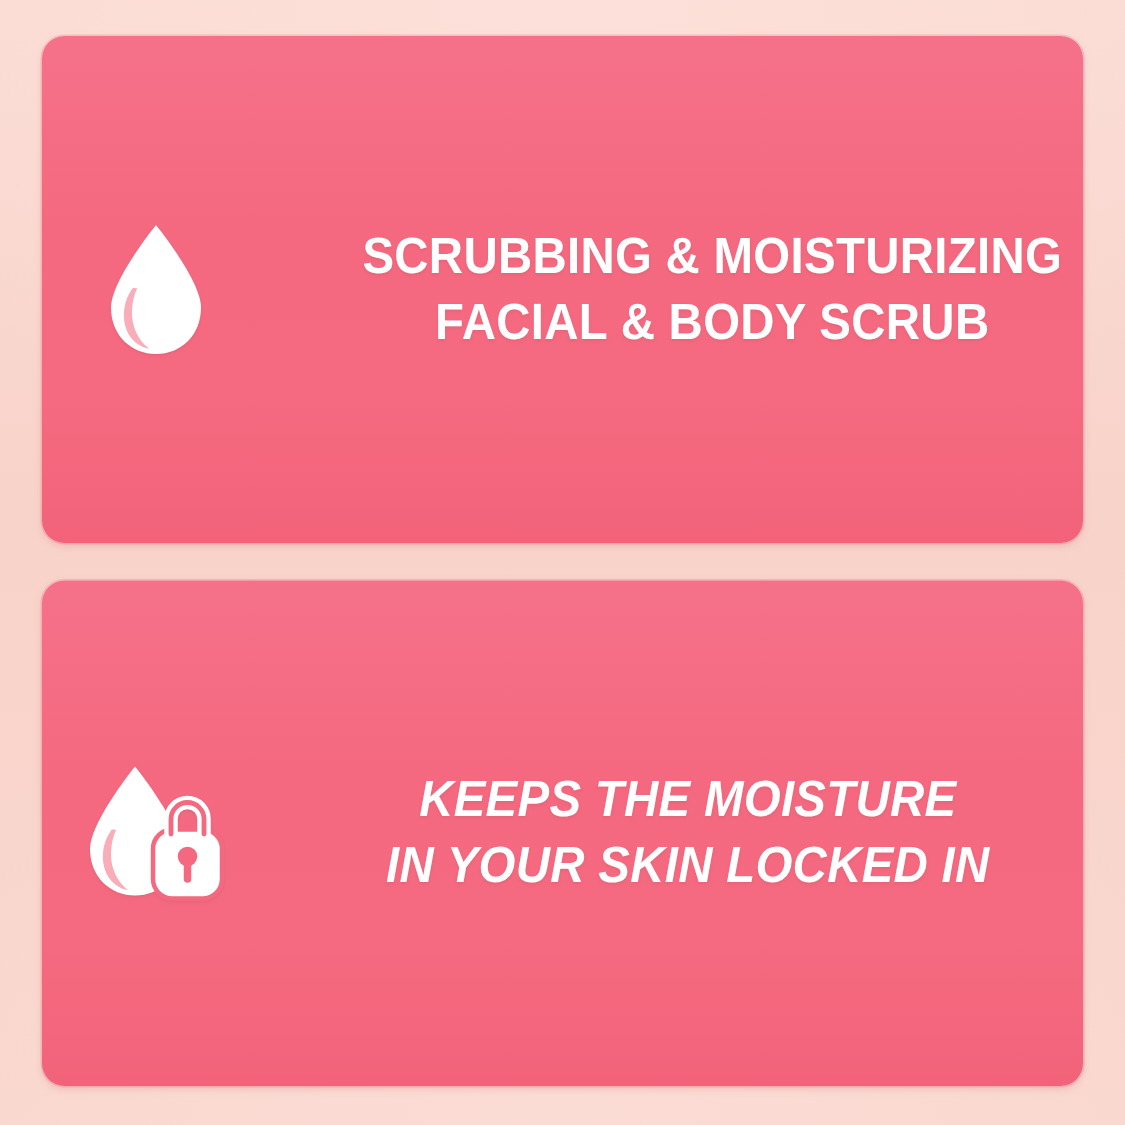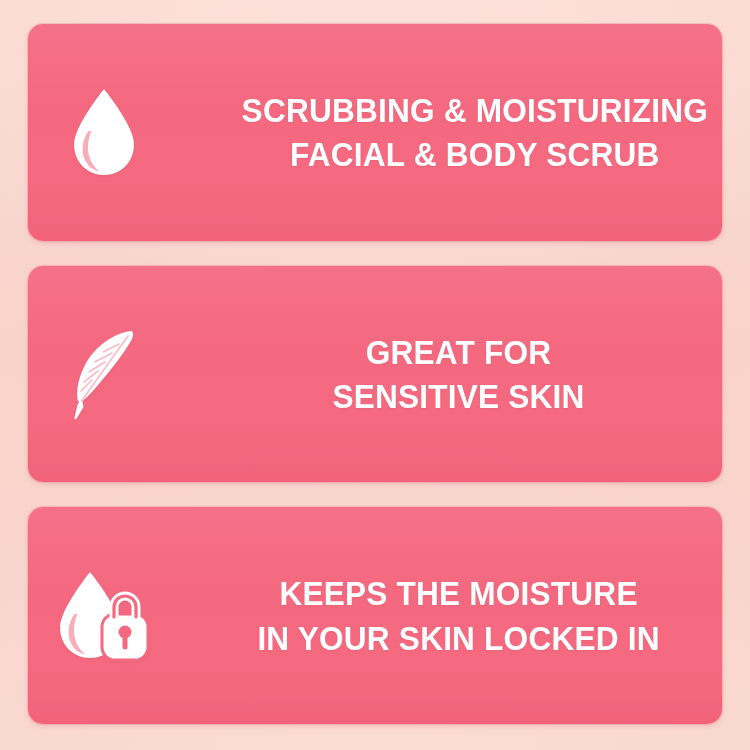--- a/index.html
+++ b/index.html
@@ -40,21 +40,21 @@
     margin-bottom:25px;
     border-radius:15px;
     background:linear-gradient(180deg, #f5718a 0%, #f4697f 38%, #f56a80 72%, #f2637a 100%);
     box-shadow:0 2px 5px rgba(214,120,130,.30),
                0 0 0 1px rgba(244,105,127,.25);
     display:flex;
     align-items:center;
     overflow:hidden;
     gap:43px;
   }
-  .benefit-card:last-child { margin-bottom:0; }
+  .benefit-card:last-child { margin-bottom:0;font-style:italic; }
 
   .card-icon {
     flex:0 0 152px;
     height:100%;
     display:flex;
     align-items:center;
     justify-content:center;
   }
   .card-icon svg { display:block; filter:drop-shadow(0 1px 1px rgba(190,90,105,.30)); }
 
@@ -90,42 +90,20 @@
         <path fill="#ffffff" d="M36 3 C36 3 66 40 66 58 C66 76.5 52.6 89 36 89 C19.4 89 6 76.5 6 58 C6 40 36 3 36 3 Z"></path>
         <path fill="#f4697f" fill-opacity=".55" d="M20.5 45 C13 55 12.5 70 20 79 C23.5 83 28 85 31.5 85.5 C24 80 19.5 70 20 60 C20.3 54 21.6 49 23.5 45.2 Z"></path>
       </svg>
     </div>
     <div class="card-text">
       <span class="line">Scrubbing &amp; Moisturizing</span>
       <span class="line">Facial &amp; Body Scrub</span>
     </div>
   </div>
 
-  <div class="benefit-card" data-index="1">
-    <div class="card-icon">
-      <svg width="84" height="100" viewBox="0 0 84 100" aria-hidden="true">
-        <g fill="#ffffff">
-          <path d="M69 7 C52 9 33 22 23 41 C16.5 53.5 14 66 15.5 75 C16 78 17.5 79.5 19.5 78 C24 74.5 30 68 36.5 60.5 C48.5 46.5 62 29.5 69.5 16 C71.5 12.2 71.8 6.6 69 7 Z"></path>
-          <path d="M20 74.5 L15.6 80.5 L12.5 93.5 C12.1 95.2 13.7 96 14.6 94.6 L21.5 83 Z"></path>
-        </g>
-        <g stroke="#f4697f" stroke-opacity=".45" stroke-width="1.6" fill="none" stroke-linecap="round">
-          <path d="M66 12 L19.5 77"></path>
-          <path d="M57 20 L41 28"></path>
-          <path d="M50 29 L33 38"></path>
-          <path d="M43 38 L27 48"></path>
-          <path d="M36 47 L22 58"></path>
-          <path d="M30 56 L19 67"></path>
-        </g>
-      </svg>
-    </div>
-    <div class="card-text">
-      <span class="line">Great For</span>
-      <span class="line">Sensitive Skin</span>
-    </div>
-  </div>
 
 
   <div class="benefit-card" data-index="3">
     <div class="card-icon">
       <svg width="96" height="94" viewBox="0 0 96 94" aria-hidden="true">
         <path fill="#ffffff" d="M34 3 C34 3 64 40 64 58 C64 76.5 50.6 89 34 89 C17.4 89 4 76.5 4 58 C4 40 34 3 34 3 Z"></path>
         <path fill="#f4697f" fill-opacity=".55" d="M18.5 45 C11 55 10.5 70 18 79 C21.5 83 26 85 29.5 85.5 C22 80 17.5 70 18 60 C18.3 54 19.6 49 21.5 45.2 Z"></path>
 
         <rect x="46" y="45" width="46" height="46" rx="13" fill="#ffffff" stroke="#f4697f" stroke-width="3"></rect>
         <path d="M58 48 V38 a11 11 0 0 1 22 0 V48" fill="none" stroke="#ffffff" stroke-width="9" stroke-linecap="round"></path>

